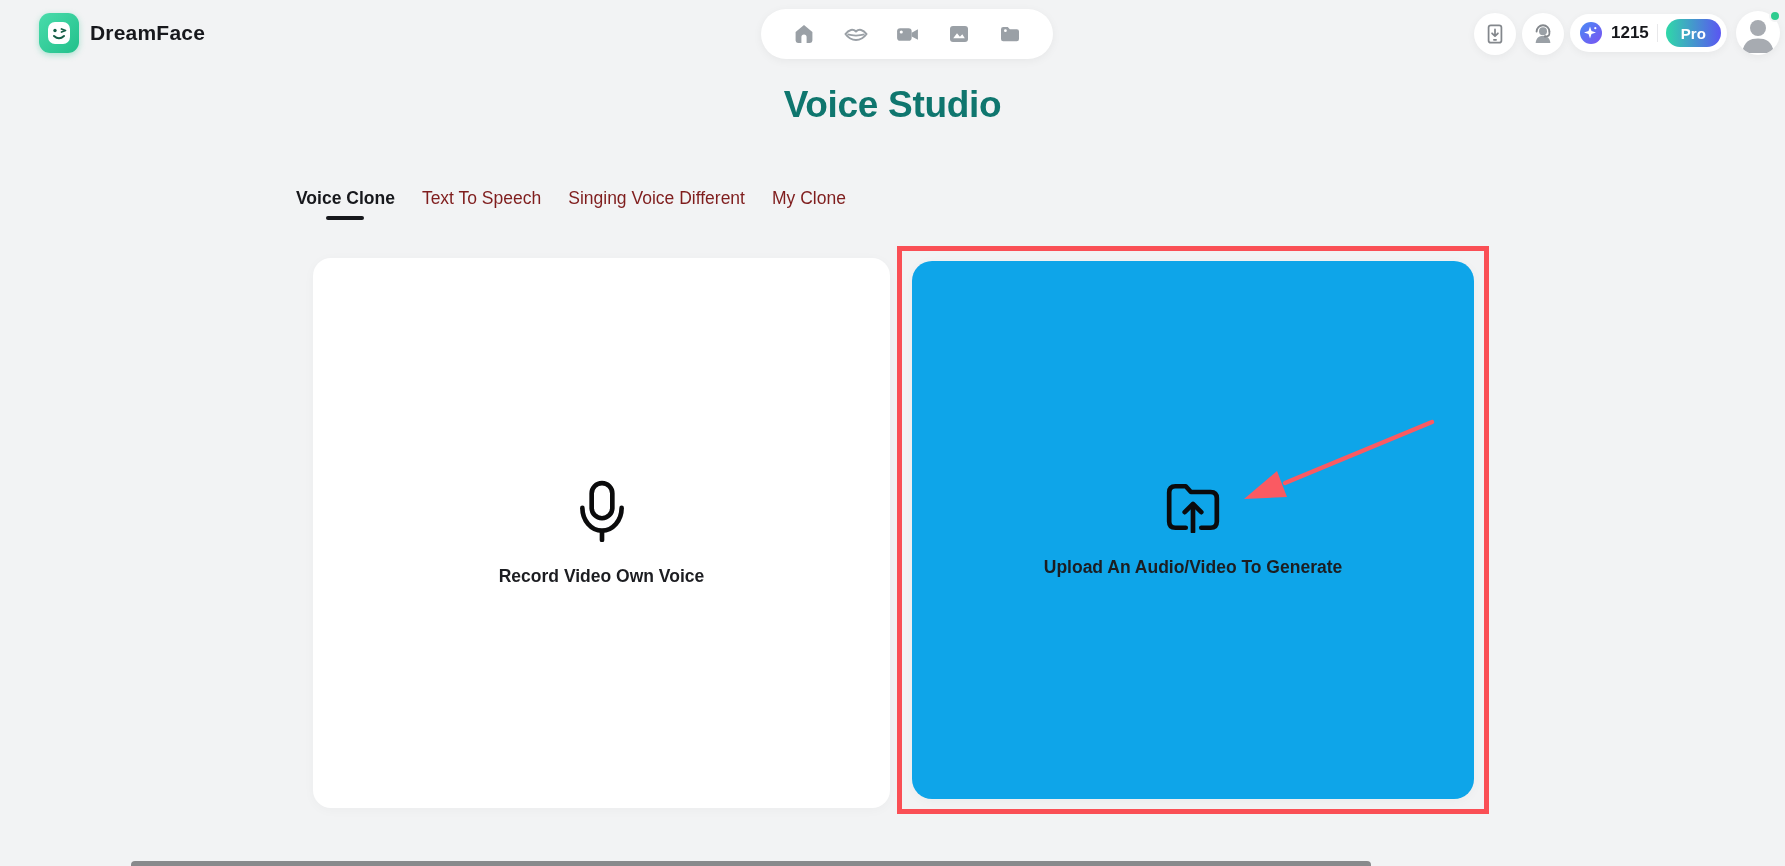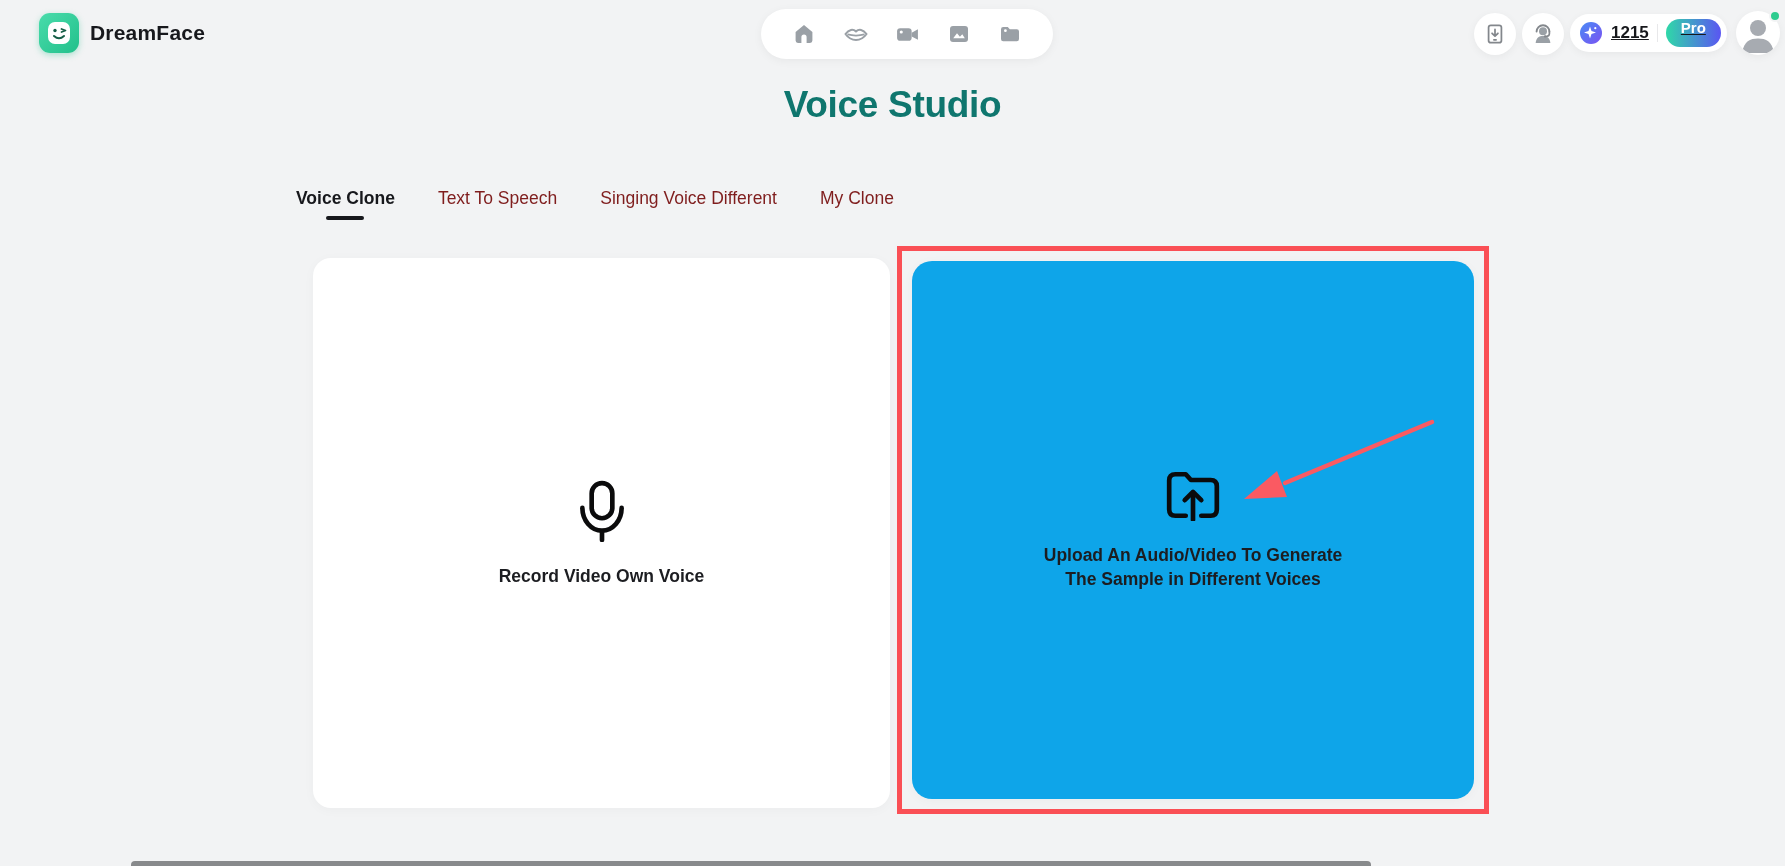--- a/index.html
+++ b/index.html
@@ -28,40 +28,40 @@
   .nav-pill .nico { width:26px; height:26px; display:flex; align-items:center; justify-content:center; cursor:pointer; }
 
   .circle-btn { position:absolute; top:13px; width:42px; height:42px; border-radius:50%;
     background:#fff; display:flex; align-items:center; justify-content:center;
     box-shadow:0 2px 8px rgba(0,0,0,.05); cursor:pointer; }
   .btn-download { left:1458px; }
   .btn-support  { left:1506px; }
 
   .credits-pill { position:absolute; left:1554px; top:14px; height:38px; min-width:152px;
     background:#fff; border-radius:19px; display:flex; align-items:center;
-    padding:0 6px 0 9px; gap:8px; box-shadow:0 2px 8px rgba(0,0,0,.05);text-decoration:underline; }
+    padding:0 6px 0 9px; gap:8px; box-shadow:0 2px 8px rgba(0,0,0,.05); }
   .credit-num { font-size:17px; font-weight:700; color:#17181c; }
   .credits-divider { width:1px; height:18px; background:#e8e8ea; }
   .pro-pill { height:28px; padding:0 15px; border-radius:14px;
     background:linear-gradient(90deg,#2fd8a8,#5a55f2);
-    display:flex; align-items:flex-start; justify-content:center; cursor:pointer; }
+    display:flex; align-items:center; justify-content:center; cursor:pointer; }
   .pro-pill span { color:#fff; font-size:15px; font-weight:700; }
 
   .avatar-wrap { position:absolute; left:1720px; top:11px; width:44px; height:44px; }
   .avatar { width:44px; height:44px; border-radius:50%; background:#fff; overflow:hidden;
     display:flex; align-items:flex-end; justify-content:center;
     box-shadow:0 2px 8px rgba(0,0,0,.05); cursor:pointer; }
   .online-dot { position:absolute; top:-1px; right:-1px; width:12px; height:12px;
     border-radius:50%; background:#2ecc8f; border:2px solid #f2f3f4; }
 
   
   .page-title { position:absolute; top:84px; left:0; width:1785px; text-align:center;
     font-size:37px; font-weight:700; letter-spacing:-.3px; color:#0f766e; }
 
-  .tabs { position:absolute; left:296px; top:188px; display:flex; gap:43px; align-items:center; }
+  .tabs { position:absolute; left:296px; top:188px; display:flex; gap:27px; align-items:center; }
   .tab { font-size:17.5px; font-weight:500; color:#7f1d1d; cursor:pointer; position:relative;
     padding-bottom:2px; white-space:nowrap; }
   .tab.active { color:#17181c; font-weight:700; }
   .tab.active::after { content:""; position:absolute; left:50%; transform:translateX(-50%);
     bottom:-9px; width:38px; height:4px; border-radius:2px; background:#17181c; }
 
   
   .card-record { position:absolute; left:313px; top:258px; width:577px; height:550px;
     background:#fff; border-radius:18px; display:flex; flex-direction:column;
     align-items:center; justify-content:center; gap:24px; cursor:pointer;
@@ -199,21 +199,20 @@
 
 <div class="highlight-box">
   <div class="card-upload">
     <svg width="58" height="52" viewBox="0 0 56 50" fill="none" stroke="#0b0b0c" stroke-width="4.5" stroke-linecap="round" stroke-linejoin="round">
       <path d="M21 45 H11 Q5 45 5 39 V11 Q5 5 11 5 H21 L26 10.5 H45 Q51 10.5 51 16.5 V39 Q51 45 45 45 H36"></path>
       <path d="M28 49 V23"></path>
       <path d="M20 30 L28 22 L36 30"></path>
     </svg>
     <div class="upload-text">
       <div>Upload An Audio/Video To Generate</div>
-      <div>The Sample in Different Voices</div>
     </div>
   </div>
 </div>
 
 <svg class="arrow-overlay" viewBox="0 0 215 110">
   <line x1="202" y1="20" x2="55" y2="81" stroke="#fa5a62" stroke-width="4.5" stroke-linecap="round"></line>
   <polygon points="14,97 57,95 47,69" fill="#fa5a62"></polygon>
 </svg>
 
 <div class="bottom-peek"></div>

